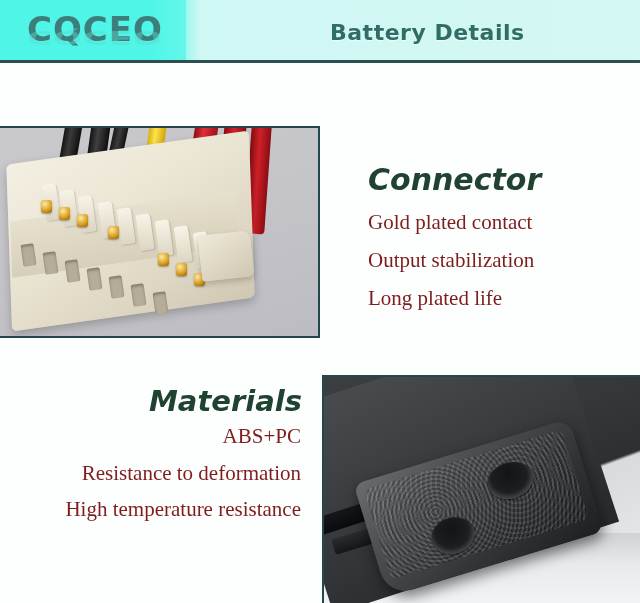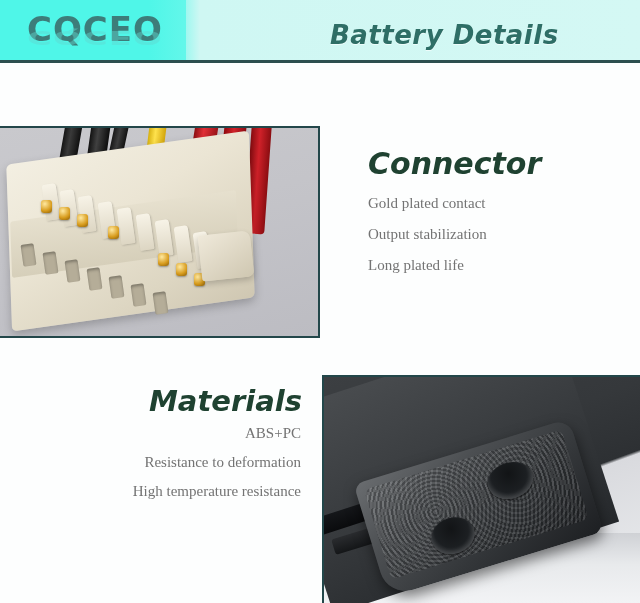--- a/index.html
+++ b/index.html
@@ -61,23 +61,22 @@
     opacity: 0.45;
     transform: scaleY(-0.55);
     transform-origin: top left;
     user-select: none;
     pointer-events: none;
   }
   .header-title {
     position: absolute;
     left: 330px; top: 20px;
     font-family: "DejaVu Sans", sans-serif;
-    font-size: 26px;
+    font-size: 22px;
     font-weight: bold;
-    font-style: italic;
     letter-spacing: 0.5px;
     color: #2e6e66;
     text-shadow: 0 1px 0 rgba(255,255,255,0.6);
   }
 
   
   .connector-photo {
     position: absolute;
     left: 0; top: 126px;
     width: 320px; height: 212px;
@@ -160,27 +159,27 @@
     left: 368px; top: 148px;
     width: 272px;
   }
   .section-heading {
     font-family: "DejaVu Sans", sans-serif;
     font-size: 30px;
     font-weight: bold;
     font-style: italic;
     color: #1f4231;
     letter-spacing: 0px;
-    margin: 0 0 14px 0;
+    margin: 16px 0 14px 0;
     line-height: 1.05;
   }
   .feature-line {
     font-family: "Liberation Serif", serif;
-    font-size: 15px;
-    color: #737373;
+    font-size: 21px;
+    color: #7f1d1d;
     margin: 0 0 13px 0;
     line-height: 1.2;
     white-space: nowrap;
   }
 
   
   .materials-text {
     position: absolute;
     left: 0; top: 386px;
     width: 320px;

